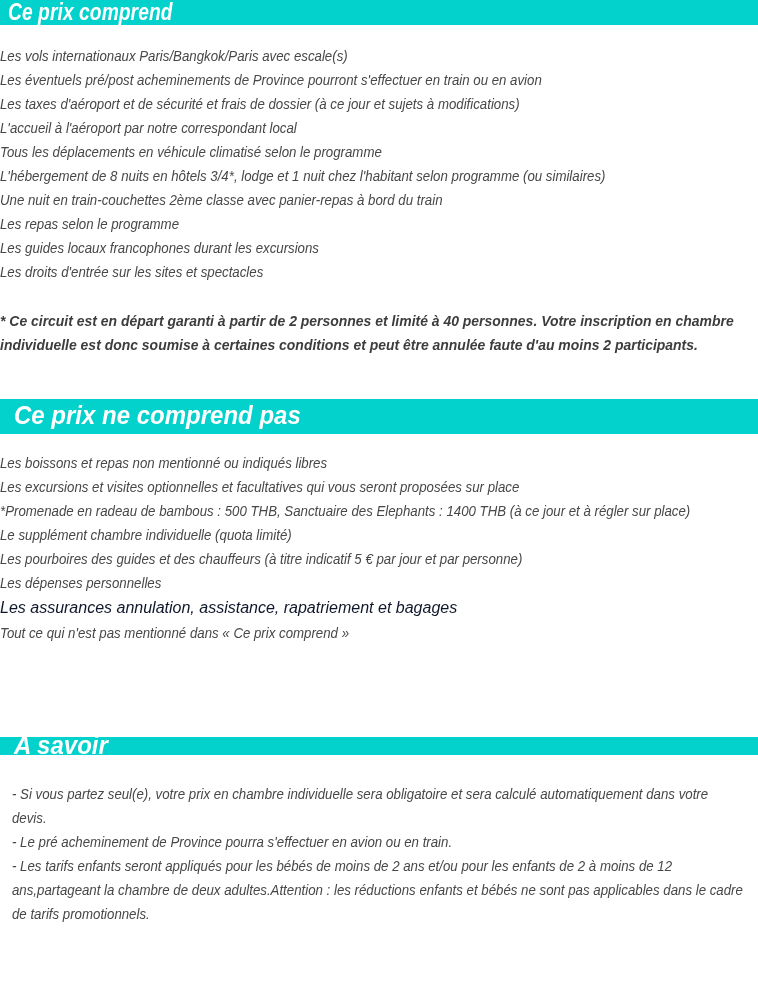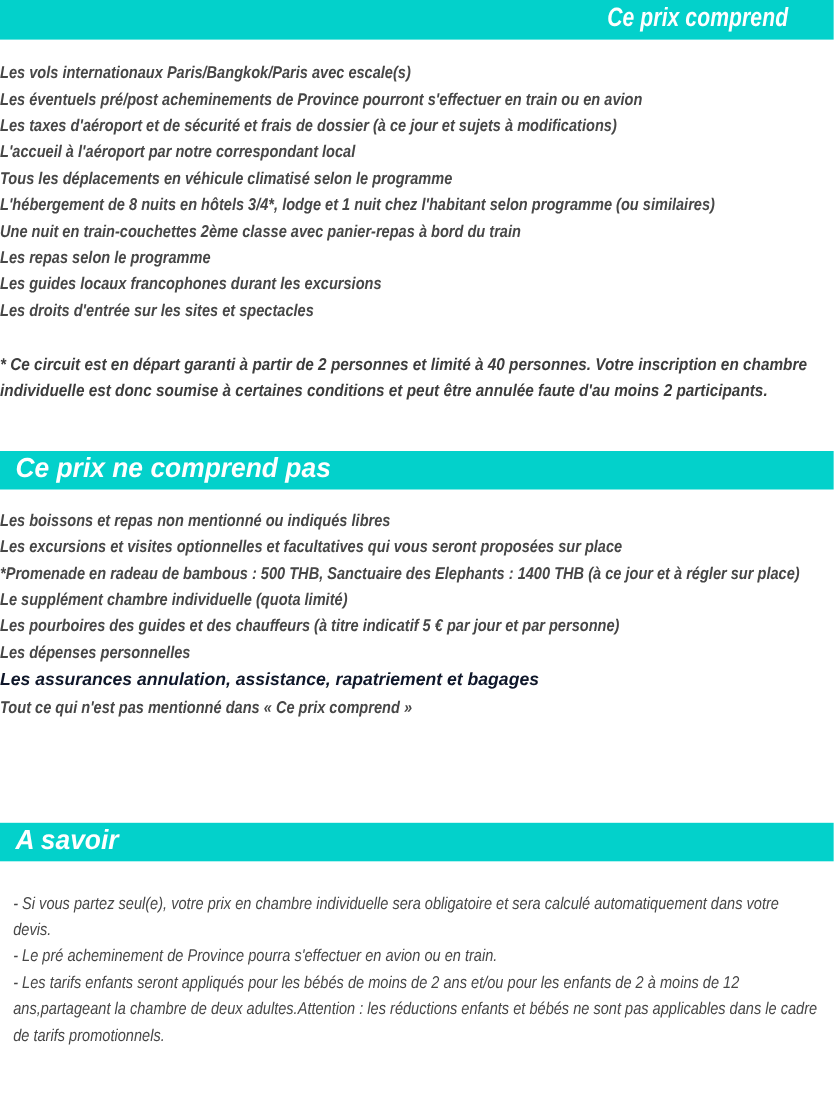--- a/index.html
+++ b/index.html
@@ -33,23 +33,22 @@
   .section-header .title {
     color: #ffffff;
     font-style: italic;
     font-weight: bold;
     white-space: nowrap;
     line-height: 1;
   }
 
   
   .header-1 {
-    height: 36px;
-    padding-left: 20px;
-    justify-content: flex-end;
+    height: 25px;
+    padding-left: 8px;
   }
   .header-1 .title {
     font-size: 24px;
     transform: scaleX(0.80);
     transform-origin: left center;
     letter-spacing: 0.1px;
     position: relative;
     top: -1px;
   }
 
@@ -62,21 +61,21 @@
   .header-2 .title {
     font-size: 25px;
     transform: scaleX(0.96);
     transform-origin: left center;
     position: relative;
     top: -1px;
   }
 
   
   .header-3 {
-    height: 35px;
+    height: 18px;
     padding-left: 14px;
   }
   .header-3 .title {
     font-size: 25px;
     transform: scaleX(0.96);
     transform-origin: left center;
     position: relative;
     top: -1px;
   }
 
@@ -130,21 +129,21 @@
   }
 
   
   .gap-after-header-1 { height: 19px; }
   .gap-before-note    { height: 25px; }
   .gap-after-note     { height: 42px; }
   .gap-after-header-2 { height: 17px; }
   .gap-after-sec2     { height: 92px; }
   .gap-after-header-3 { height: 15px; }
 
-  .list { margin: 0; padding: 0; font-weight: bold; }
+  .list { margin: 0; padding: 0; }
 </style>
 </head>
 <body>
 
 <div class="page">
 
   <div class="section-header header-1">
     <span class="title">Ce prix comprend</span>
   </div>
 

